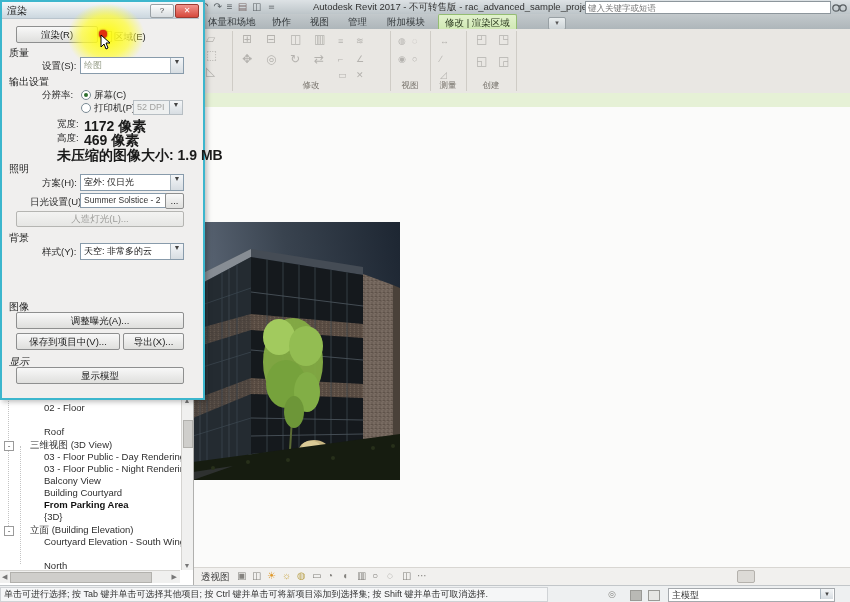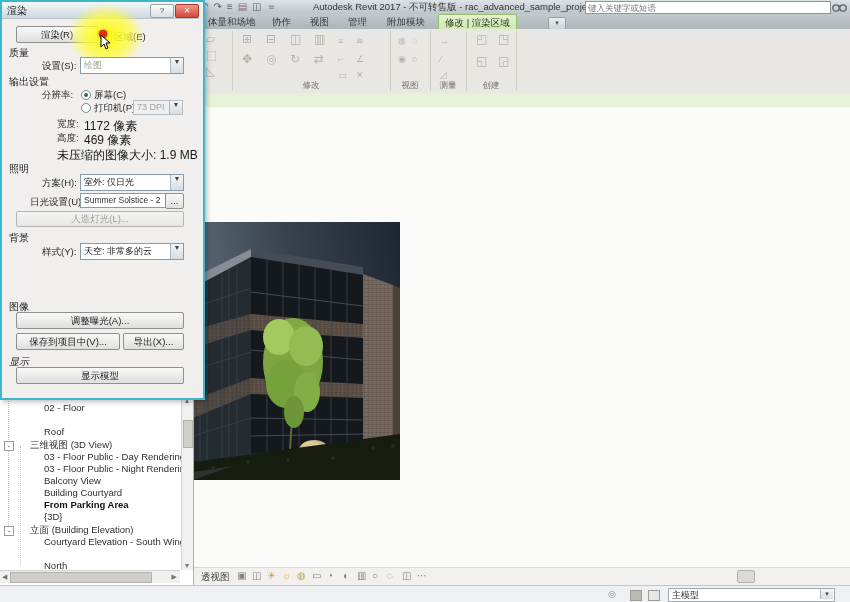--- a/index.html
+++ b/index.html
@@ -56,21 +56,21 @@
   
   .dialog{position:absolute;left:0;top:0;width:201px;height:396px;background:#f0efee;border:2px solid #3cb6cd;box-shadow:2px 2px 5px rgba(0,0,0,.25);z-index:50;}
   .dtitle{position:absolute;left:0;top:0;width:197px;height:16px;background:linear-gradient(#f4f8fa,#ccd7df);border-bottom:1px solid #b9c4cc;}
   .dtitle .txt{position:absolute;left:5px;top:2px;font-size:10px;color:#222;}
   .helpbtn{position:absolute;left:148px;top:2px;width:22px;height:12px;background:linear-gradient(#fdfdfd,#d8dde0);border:1px solid #9aa1a6;border-radius:2px;font-size:8px;color:#444;text-align:center;line-height:11px;}
   .closebtn{position:absolute;left:173px;top:2px;width:22px;height:12px;background:linear-gradient(#f2948c,#d6483c);border:1px solid #9c3a31;border-radius:2px;font-size:8px;color:#fff;text-align:center;line-height:11px;font-weight:bold;}
   .btn{position:absolute;background:linear-gradient(#f8f8f8,#dfdfdd);border:1px solid #8e8f8f;border-radius:2px;font-size:9.5px;color:#222;text-align:center;}
   .btn.dis{color:#9d9d9a;background:linear-gradient(#f3f3f2,#e6e6e4);border-color:#b5b5b2;}
   .grp{position:absolute;font-size:10px;color:#1d1d1d;}
   .lbl{position:absolute;font-size:9.5px;color:#2a2a2a;white-space:nowrap;}
-  .val{position:absolute;font-size:12px;color:#1a1a1a;white-space:nowrap;}
+  .val{position:absolute;font-size:14px;color:#1a1a1a;white-space:nowrap;font-weight:bold;}
   .dd{position:absolute;background:#fff;border:1px solid #889bab;font-size:9px;color:#222;}
   .dd .ddval{position:absolute;left:3px;top:1px;white-space:nowrap;overflow:hidden;max-width:82%;}
   .dd .ddval.dim{color:#9aa18d;}
   .dda{position:absolute;right:0;top:0;width:12px;height:100%;background:linear-gradient(#f4f6f8,#d7dde2);border-left:1px solid #aab6bf;font-size:7px;color:#444;text-align:center;}
   .dd.dis{background:#eef0f0;border-color:#b7bec3;}
   .dd.dis .ddval{color:#a2a29f;}
   .tb{position:absolute;background:#fff;border:1px solid #889bab;font-size:8.5px;color:#333;line-height:13px;padding-left:3px;white-space:nowrap;overflow:hidden;}
   .radio{position:absolute;width:8px;height:8px;border:1px solid #7a8a94;border-radius:50%;background:#fff;}
   .radio.checked::after{content:"";position:absolute;left:2px;top:2px;width:4px;height:4px;border-radius:50%;background:#2f6f2f;}
   .checkbox{position:absolute;width:9px;height:9px;border:1px solid #8a8a8a;background:#fff;}
@@ -264,20 +264,21 @@
     <span class="vic" style="left:150px;">◖</span>
     <span class="vic" style="left:165px;">▥</span>
     <span class="vic" style="left:180px;">○</span>
     <span class="vic" style="left:195px;">◌</span>
     <span class="vic" style="left:210px;">◫</span>
     <span class="vic" style="left:225px;">⋯</span>
     <div class="cornerbox"></div>
   </div>
 
   <div class="statusbar">
+    <div class="hintbox">单击可进行选择; 按 Tab 键并单击可选择其他项目; 按 Ctrl 键并单击可将新项目添加到选择集; 按 Shift 键并单击可取消选择.</div>
     <span class="sic" style="left:608px;">◎</span>
     <span class="sq" style="left:630px;background:#b9b9b5;"></span>
     <span class="sq" style="left:648px;background:#e7e7e4;"></span>
     <div class="modeldd">
       <span>主模型</span>
       <span class="dda">▾</span>
     </div>
   </div>
 
   <div class="browser">
@@ -357,21 +358,21 @@
       <span class="dda">▼</span>
     </div>
 
     <span class="grp" style="left:7px;top:73px;">输出设置</span>
     <span class="lbl" style="left:40px;top:87px;">分辨率:</span>
     <span class="radio checked" style="left:79px;top:88px;"></span>
     <span class="lbl" style="left:92px;top:87px;">屏幕(C)</span>
     <span class="radio" style="left:79px;top:101px;"></span>
     <span class="lbl" style="left:92px;top:100px;">打印机(P)</span>
     <div class="dd dis" style="left:131px;top:98px;width:48px;height:13px;">
-      <span class="ddval">73 DPI</span>
+      <span class="ddval">52 DPI</span>
       <span class="dda">▼</span>
     </div>
 
     <span class="lbl" style="left:55px;top:116px;">宽度:</span>
     <span class="val" style="left:82px;top:116px;">1172 像素</span>
     <span class="lbl" style="left:55px;top:130px;">高度:</span>
     <span class="val" style="left:82px;top:130px;">469 像素</span>
     <span class="val" style="left:55px;top:145px;">未压缩的图像大小: 1.9 MB</span>
 
     <span class="grp" style="left:7px;top:160px;">照明</span>

